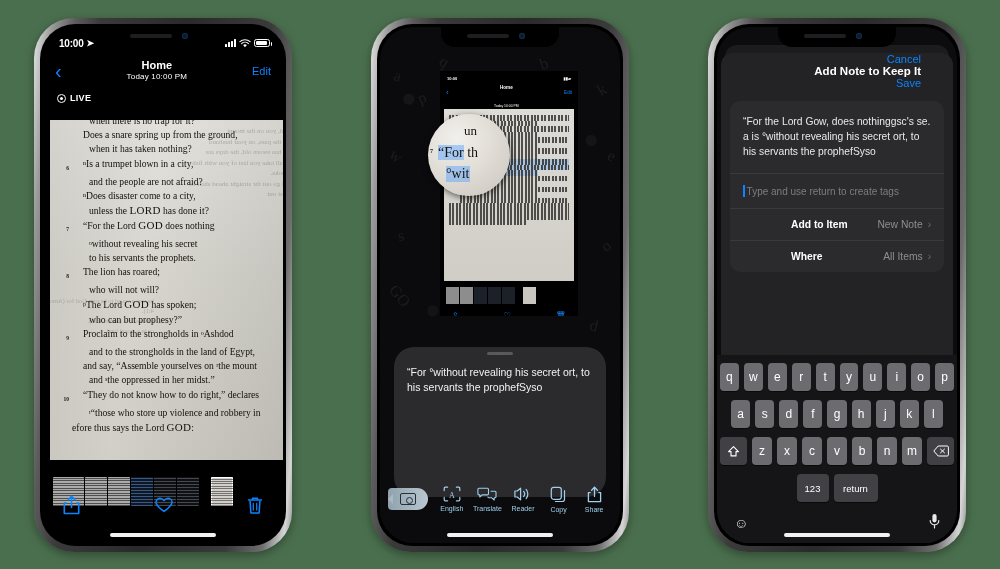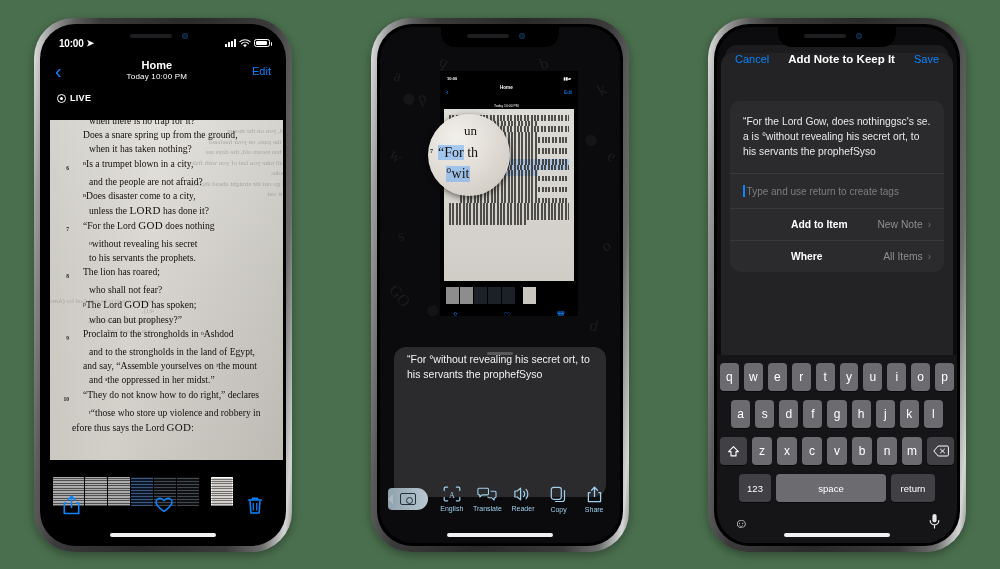--- a/index.html
+++ b/index.html
@@ -275,22 +275,22 @@
   .loupe .ltop{position:absolute;top:9px;left:36px;font-size:13px;color:#15120f;}
   .loupe .l1{position:absolute;top:31px;left:10px;font-size:14px;color:#15120f;}
   .loupe .l1 b{background:rgba(80,160,255,.45);font-weight:normal;}
   .loupe .l2{position:absolute;top:52px;left:18px;font-size:14px;color:#15120f;background:rgba(80,160,255,.45);}
   .loupe .l3{position:absolute;top:72px;left:26px;font-size:14px;color:#15120f;background:rgba(80,160,255,.45);margin-top:44px;}
   .loupe .lnum{position:absolute;top:34px;left:2px;font-size:6px;font-weight:bold;color:#15120f;}
 
   .quote-card{
     position:absolute;left:14px;top:320px;right:14px;
     background:#2b2b2d;
-    border-radius:12px;
-    padding:5px 13px 16px;
+    border-radius:20px;
+    padding:18px 13px 16px;
     z-index:14;
     min-height:150px;
   }
   .quote-card .grab{
     position:absolute;top:5px;left:50%;transform:translateX(-50%);
     width:26px;height:3px;border-radius:2px;background:#59595c;
   }
   .quote-text{
     color:#f2f2f2;font-size:10.5px;line-height:15px;
     font-family:"Liberation Sans", sans-serif;
@@ -321,22 +321,22 @@
   .sheet{
     position:absolute;left:8px;right:8px;top:18px;
     bottom:0;background:#1c1c1e;border-radius:12px 12px 0 0;z-index:5;
   }
   .sheet2{
     position:absolute;left:4px;right:4px;top:26px;
     bottom:0;background:#232325;border-radius:12px 12px 0 0;z-index:6;
   }
   .p3-nav{
     position:absolute;left:4px;right:4px;top:26px;height:36px;
-    display:flex;align-items:flex-start;justify-content:space-between;
-    padding:0 14px;z-index:12;
+    display:flex;align-items:flex-end;justify-content:space-between;
+    padding:0 32px;z-index:12;flex-direction:column;
   }
   .p3-nav .lnk{color:#0a84ff;font-size:11px;cursor:pointer;}
   .p3-nav .ttl{color:#fff;font-size:11.5px;font-weight:bold;}
 
   .form-card{
     position:absolute;left:13px;right:13px;top:74px;
     background:#2b2b2d;border-radius:10px;z-index:14;overflow:hidden;
   }
   .note-body{
     padding:13px 13px 14px;
@@ -472,21 +472,21 @@
             <div class="vline">
               <span class="vnum"></span>
               <span class="vtxt ind1">to his servants the prophets.</span>
             </div>
             <div class="vline">
               <span class="vnum">8</span>
               <span class="vtxt ind3">The lion has roared;</span>
             </div>
             <div class="vline">
               <span class="vnum"></span>
-              <span class="vtxt ind1">who shall not fear?</span>
+              <span class="vtxt ind1">who will not will?</span>
             </div>
             <div class="vline">
               <span class="vnum"></span>
               <span class="vtxt ind3">ᵖThe Lord <span class="sc">GOD</span> has spoken;</span>
             </div>
             <div class="vline">
               <span class="vnum"></span>
               <span class="vtxt ind1">who can but prophesy?”</span>
             </div>
             <div class="vline">
@@ -788,21 +788,20 @@
             </span>
         <span class="key fn">
           <svg width="16" height="12" viewBox="0 0 16 12">
             <path d="M5.2 1h9.1c.6 0 1.1.5 1.1 1.1v7.8c0 .6-.5 1.1-1.1 1.1H5.2L.8 6z" stroke="#fff" stroke-width="1" fill="none" stroke-linejoin="round"></path>
             <path d="M7.5 4.1 11.5 7.9M11.5 4.1 7.5 7.9" stroke="#fff" stroke-width="1" stroke-linecap="round"></path>
           </svg>
         </span>
       </div>
       <div class="kbrow r4">
         <span class="key num">123</span>
-        <span class="key space">space</span>
         <span class="key ret">return</span>
       </div>
       <div class="kbbot">
         <span class="gl">☺</span>
         <span class="gl">
           <svg width="11" height="16" viewBox="0 0 11 16">
             <rect x="3.4" y="1" width="4.2" height="8.4" rx="2.1" fill="#e8e8e8"></rect>
             <path d="M1.2 7.6a4.3 4.3 0 0 0 8.6 0M5.5 11.9V15" stroke="#e8e8e8" stroke-width="1.2" fill="none" stroke-linecap="round"></path>
           </svg>
         </span>

